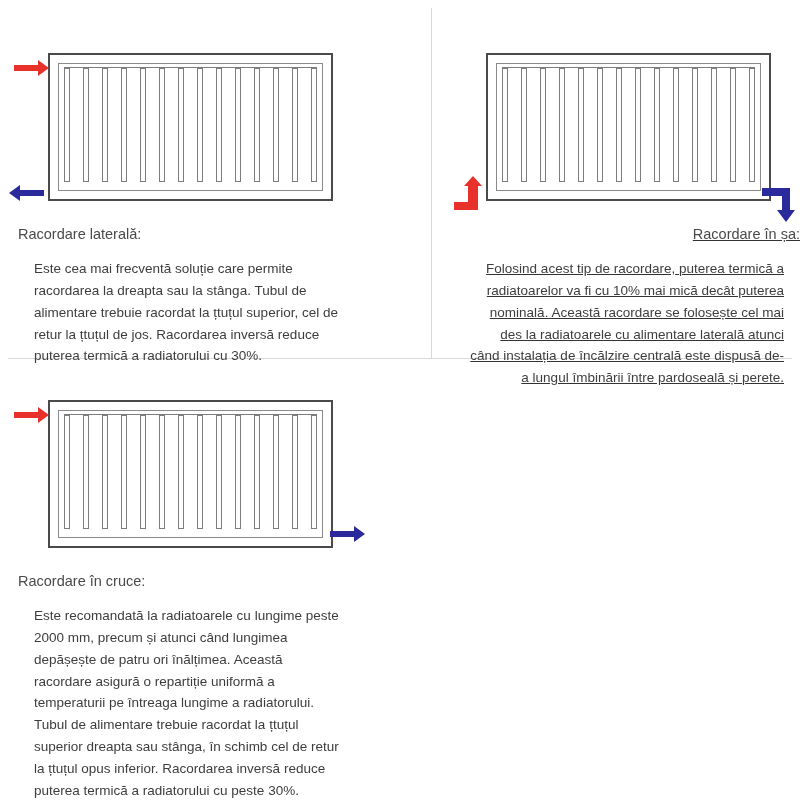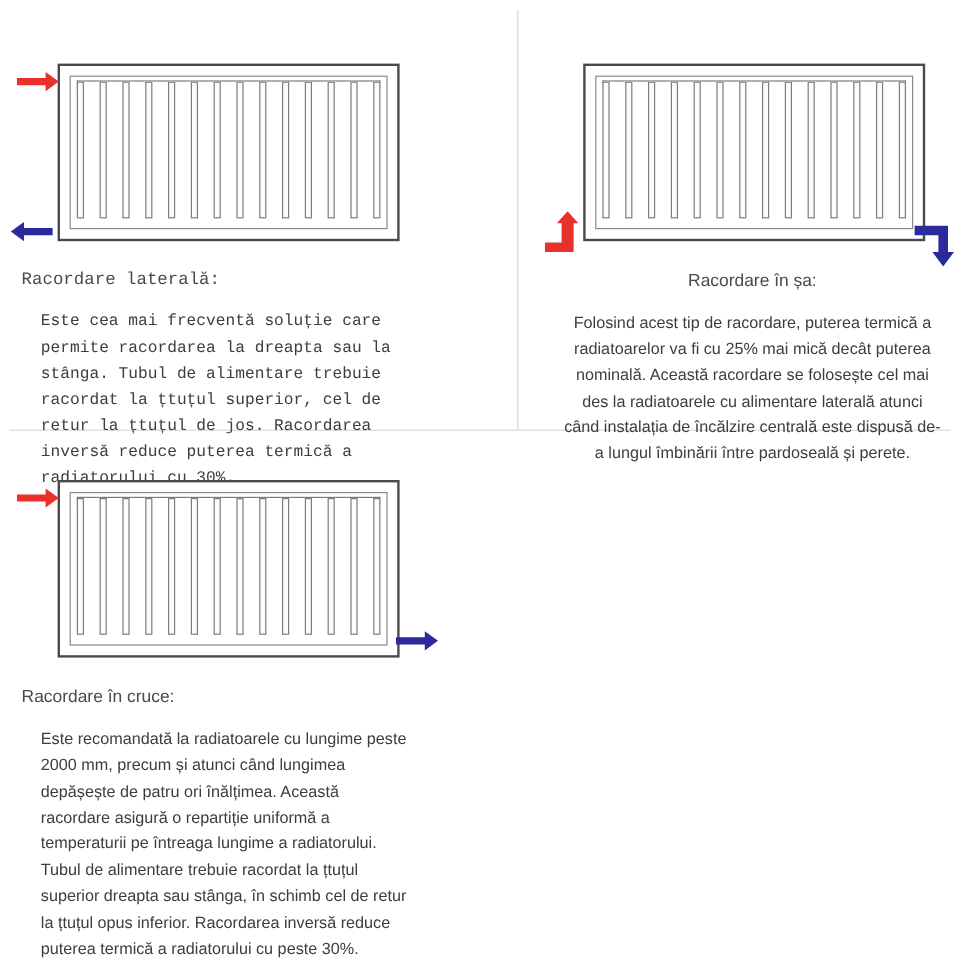--- a/index.html
+++ b/index.html
@@ -115,23 +115,23 @@
     margin: 0 0 12px 0;
     font-weight: normal;
   }
   .fig-body {
     font-size: 13.5px;
     line-height: 1.62;
     color: #3d3d3d;
     margin: 16px;
   }
   .txt-left { text-align: left; }
-  .txt-right { text-align: center; }
-
-  .text-tl { position: absolute; left: 18px; top: 218px; width: 348px; font-family: Liberation Mono, monospace; }
+  .txt-right { text-align: right; text-decoration: underline; }
+
+  .text-tl { position: absolute; left: 18px; top: 218px; width: 348px; }
   .text-tr { position: absolute; left: 10px; top: 218px; width: 346px; }
   .text-bl { position: absolute; left: 18px; top: 205px; width: 340px; }
 </style>
 </head>
 <body>
 
 <div class="page">
 
   <div class="v-divider"></div>
   <div class="h-divider"></div>
@@ -214,21 +214,21 @@
 
       <div class="arrow" style="left:318px; top:180px;">
         <svg width="40" height="36" viewBox="0 0 40 36">
           <path d="M0 0 H28 V22 H33 L24 34 L15 22 H20 V8 H0 Z" fill="#2a2a9c"></path>
         </svg>
       </div>
     </div>
 
     <div class="text-tr txt-right">
       <p class="fig-title">Racordare în șa:</p>
-      <p class="fig-body">Folosind acest tip de racordare, puterea termică a radiatoarelor va fi cu 25% mai mică decât puterea nominală. Această racordare se folosește cel mai des la radiatoarele cu alimentare laterală atunci când instalația de încălzire centrală este dispusă de-a lungul îmbinării între pardoseală și perete.</p>
+      <p class="fig-body">Folosind acest tip de racordare, puterea termică a radiatoarelor va fi cu 10% mai mică decât puterea nominală. Această racordare se folosește cel mai des la radiatoarele cu alimentare laterală atunci când instalația de încălzire centrală este dispusă de-a lungul îmbinării între pardoseală și perete.</p>
     </div>
   </div>
 
   <div class="cell cell-bl">
 
     <div class="figure fig-bl">
       <div class="radiator" style="left:48px; top:32px; width:285px; height:148px;">
         <div class="radiator-inner">
           <div class="toprail"></div>
           <div class="fins">

